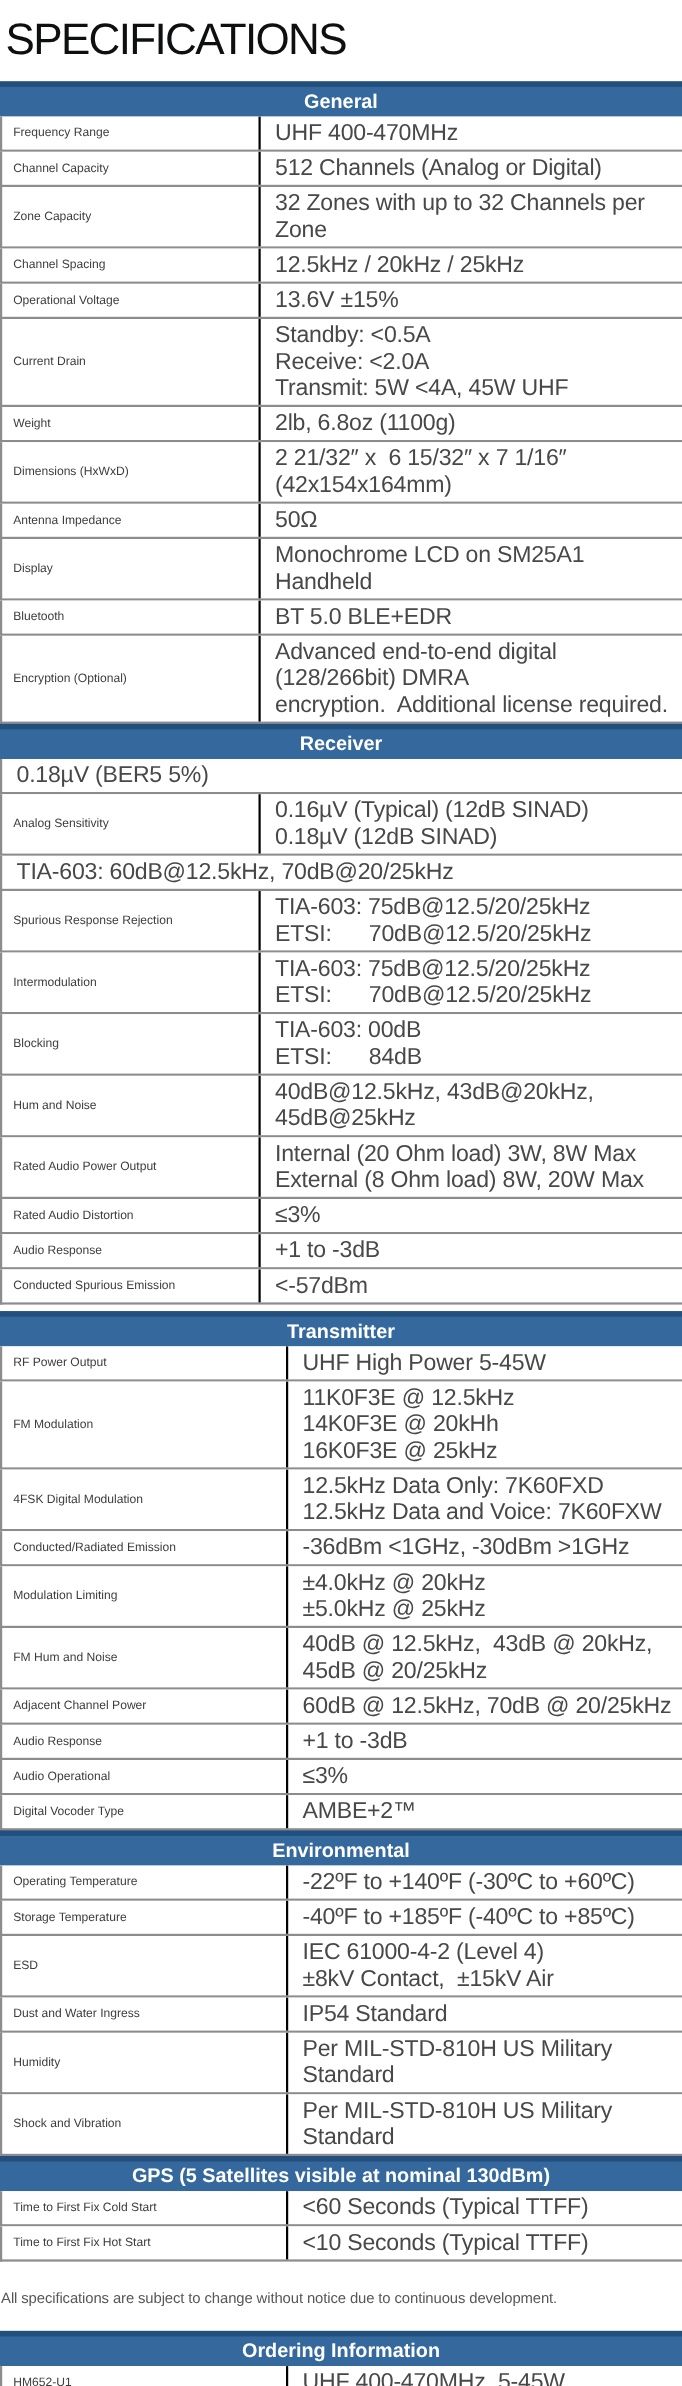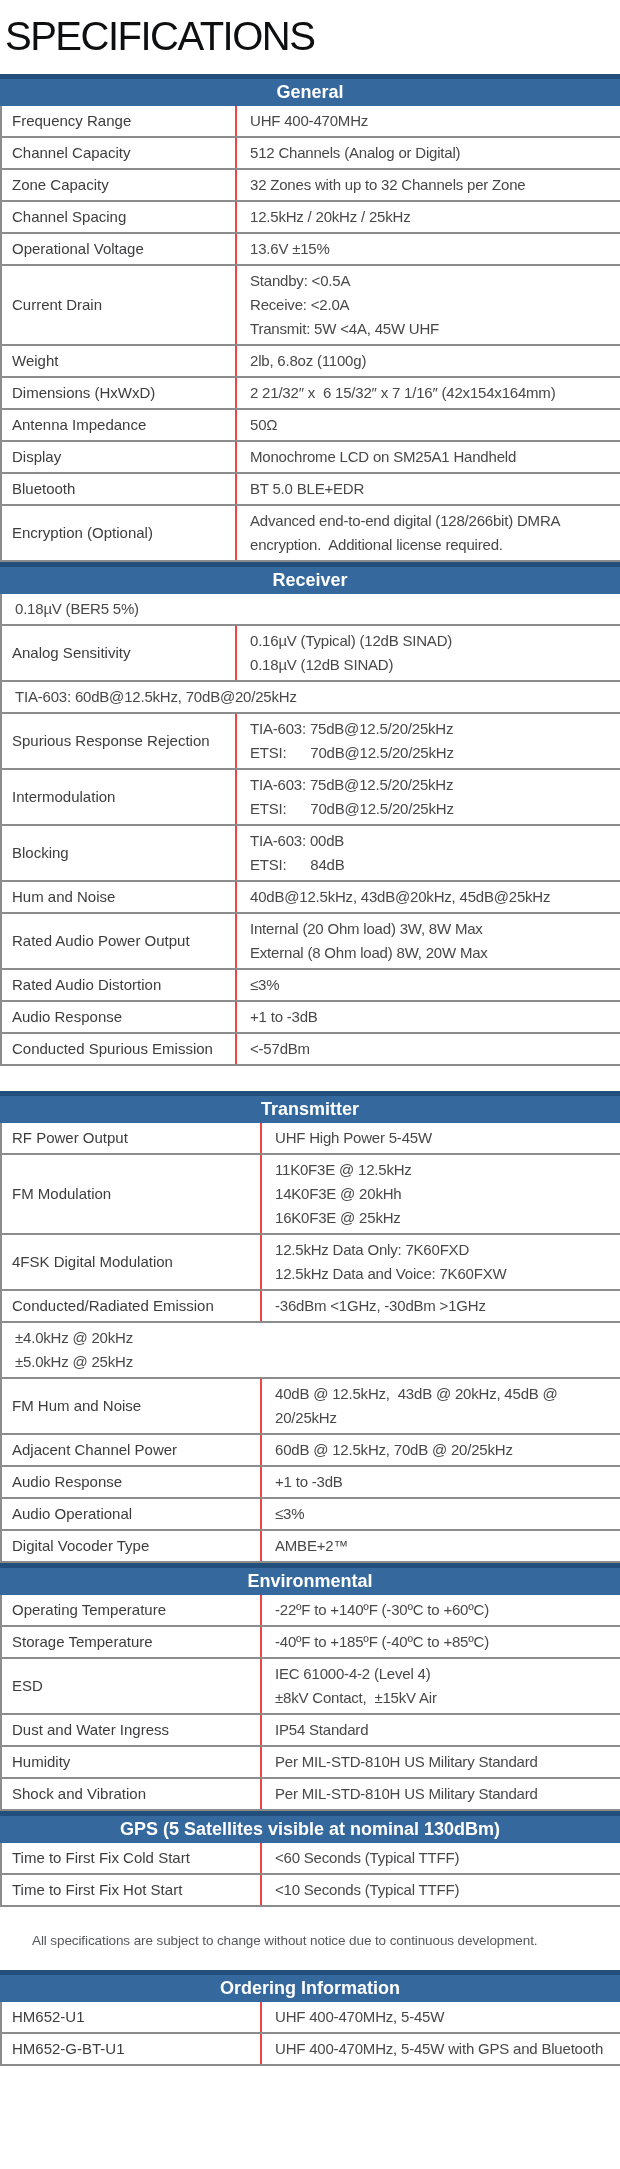--- a/index.html
+++ b/index.html
@@ -20,37 +20,37 @@
     text-align:center;
   }
   .spec-row{
     display:flex;
     border-bottom:2px solid #8c8c8c;
     border-left:2px solid #8c8c8c;
     background:#ffffff;
   }
   .label-cell{
     flex:0 0 235px;box-sizing:border-box;
-    border-right:2px solid #ef4444;
+    border-right:2px solid #000000;
     padding:3px 8px 3px 10px;
     display:flex;align-items:center;
-    font-size:15px;line-height:24px;color:#3d3d3f;
+    font-size:11px;line-height:24px;color:#3d3d3f;
   }
   .sec-wide .label-cell{flex-basis:260px;}
   .value-cell{
     flex:1;box-sizing:border-box;
     padding:3px 4px 3px 13px;
     display:flex;flex-direction:column;justify-content:flex-start;
-    font-size:15px;line-height:24px;color:#48484a;letter-spacing:-0.2px;
+    font-size:21px;line-height:24px;color:#48484a;letter-spacing:-0.2px;
   }
   .value-line{white-space:pre-wrap;}
-  .gap-before{margin-top:25px;}
+  .gap-before{margin-top:6px;}
   .footnote{
     margin:26px 0 22px 1px;
-    font-size:13.5px;color:#56575a;letter-spacing:-0.1px;padding-left:31px;
+    font-size:13.5px;color:#56575a;letter-spacing:-0.1px;
   }
 </style>
 </head>
 <body>
 
 <h1 class="page-title">SPECIFICATIONS</h1>
 
 <div id="sections-top">
     <div class="section sec-narrow">
       <div class="section-bar">General</div>
@@ -225,20 +225,21 @@
           <div class="value-line">12.5kHz Data and Voice: 7K60FXW</div>
         </div>
       </div>
       <div class="spec-row">
         <div class="label-cell">Conducted/Radiated Emission</div>
         <div class="value-cell">
           <div class="value-line">-36dBm &lt;1GHz, -30dBm &gt;1GHz</div>
         </div>
       </div>
       <div class="spec-row">
+        <div class="label-cell">Modulation Limiting</div>
         <div class="value-cell">
           <div class="value-line">±4.0kHz @ 20kHz</div>
           <div class="value-line">±5.0kHz @ 25kHz</div>
         </div>
       </div>
       <div class="spec-row">
         <div class="label-cell">FM Hum and Noise</div>
         <div class="value-cell">
           <div class="value-line">40dB @ 12.5kHz,  43dB @ 20kHz, 45dB @ 20/25kHz</div>
         </div>

